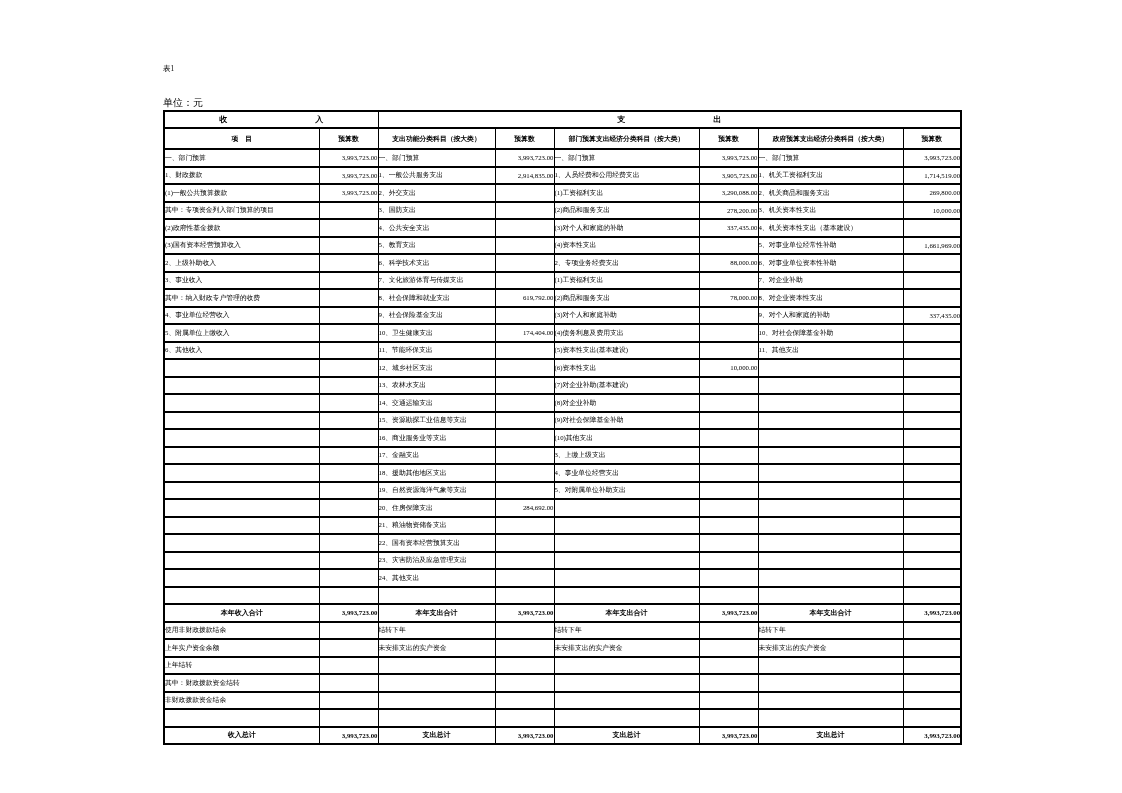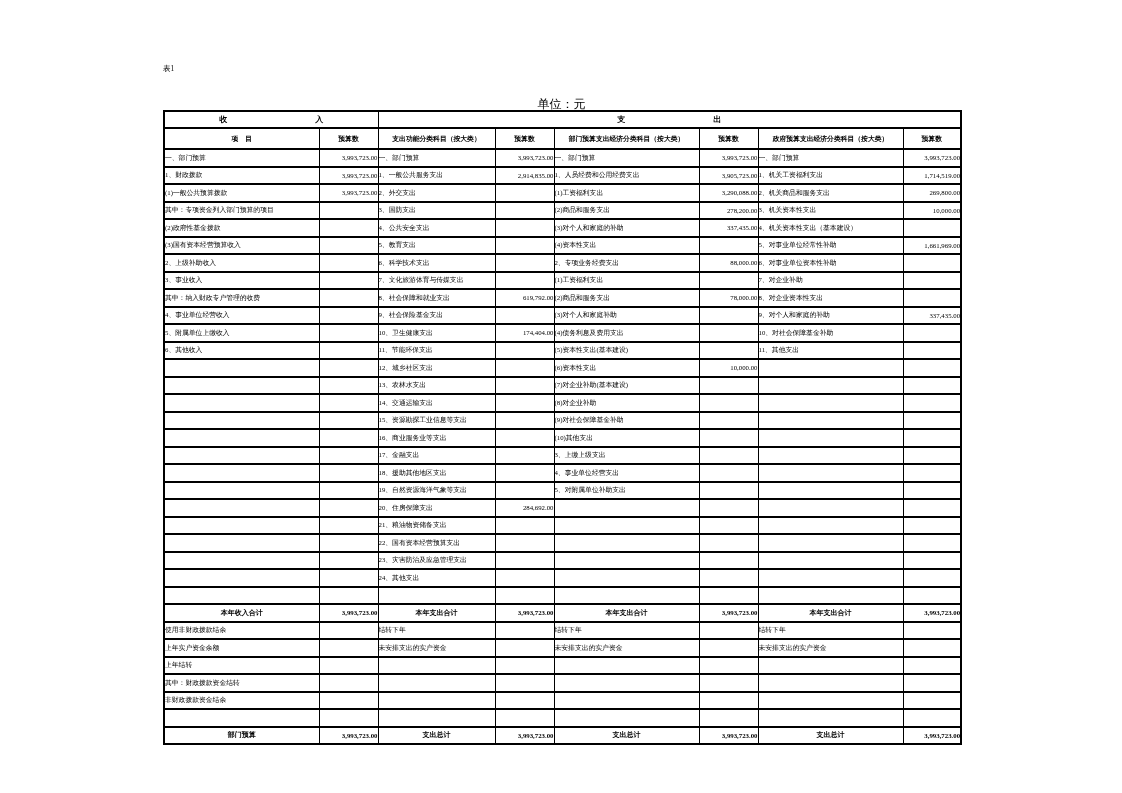--- a/index.html
+++ b/index.html
@@ -16,21 +16,21 @@
     font-size:7.5px;
   }
   .doc-title{
     position:absolute;left:163px;top:74px;width:797px;
     text-align:center;
     font-family:"Liberation Sans","DejaVu Sans",sans-serif;
     font-weight:bold;font-size:14.5px;letter-spacing:1px;
   }
   .unit-note{
     position:absolute;left:163px;top:96px;width:797px;
-    text-align:center;font-size:12px;
+    text-align:left;font-size:10px;
   }
   table.budget{
     position:absolute;left:163px;top:110px;
     width:797px;
     border-collapse:collapse;table-layout:fixed;
     border:2px solid #000;
   }
   table.budget th,table.budget td{
     border-left:1px solid #000;border-right:1px solid #000;
     border-top:2px solid #000;border-bottom:2px solid #000;
@@ -425,21 +425,21 @@
           <td class="lbl i0"></td>
           <td class="val"></td>
           <td class="lbl i0"></td>
           <td class="val"></td>
           <td class="lbl i0"></td>
           <td class="val"></td>
           <td class="lbl i0"></td>
           <td class="val"></td>
         </tr>
         <tr class="total">
-          <td class="lbl i0">部门预算</td>
+          <td class="lbl i0">收入总计</td>
           <td class="val">3,993,723.00</td>
           <td class="lbl i0">支出总计</td>
           <td class="val">3,993,723.00</td>
           <td class="lbl i0">支出总计</td>
           <td class="val">3,993,723.00</td>
           <td class="lbl i0">支出总计</td>
           <td class="val">3,993,723.00</td>
         </tr>
       </tbody>
   </table>

